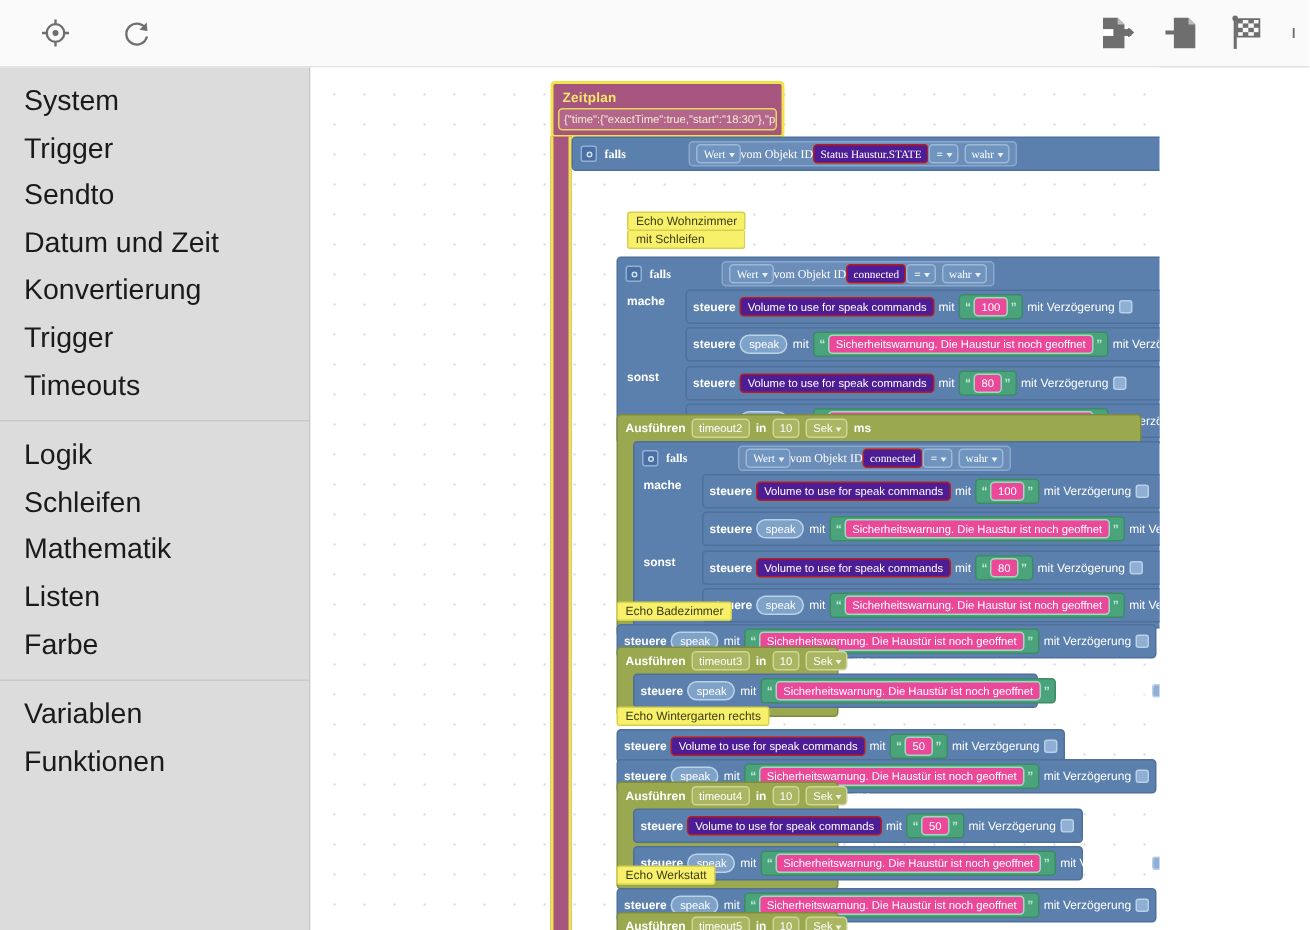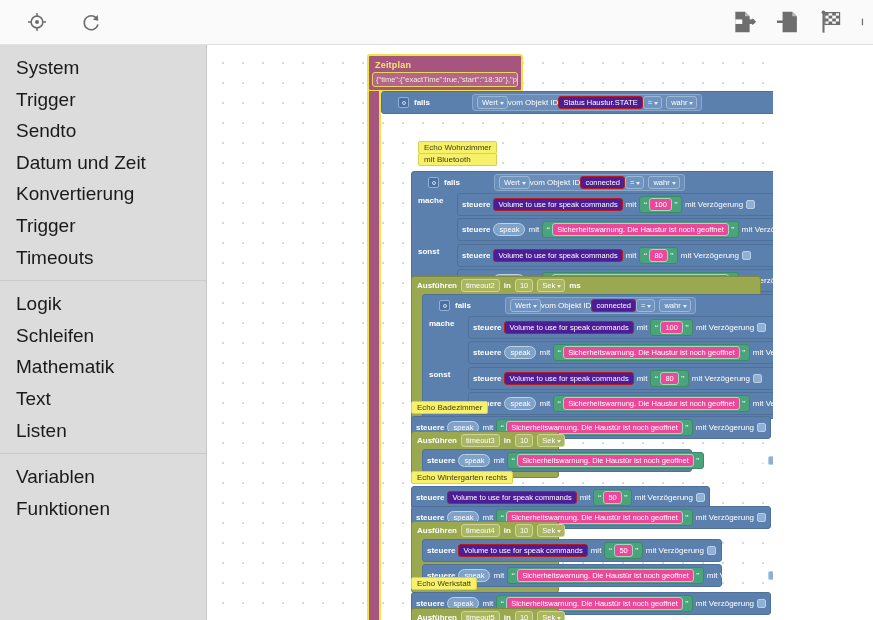--- a/index.html
+++ b/index.html
@@ -132,21 +132,21 @@
   }
   .tmo-drop:after{
     content:"";position:absolute;right:3px;top:50%;margin-top:-1px;
     border-left:2.5px solid transparent;border-right:2.5px solid transparent;
     border-top:3px solid #eef1dd;
   }
   .tmo-body{padding:0 0 5px 10px;}
 
   
   .ifwrap{background:#5b80ad;border:1px solid #4e7099;border-radius:3px;}
-  .ifhead{display:flex;align-items:center;gap:5px;padding:2px 16px;}
+  .ifhead{display:flex;align-items:center;gap:5px;padding:2px 5px;font-family:Liberation Serif, serif;}
   .ifarm{display:flex;align-items:flex-start;padding:0 0 3px 6px;gap:5px;}
   .armlbl{color:#ffffff;font-size:8px;font-weight:bold;padding-top:3px;width:34px;flex:0 0 auto;}
   .armstack{display:flex;flex-direction:column;gap:2px;}
 
   .steuere{display:flex;align-items:center;gap:3px;padding:2px 4px;
     background:#5b80ad;border:1px solid #4e7099;border-radius:3px;}
   .condbox{display:flex;align-items:center;gap:0;background:#6b8db7;border:1px solid #88a8cd;border-radius:3px;padding:1px 4px;}
 
   .chk{width:7px;height:7px;border-radius:2px;background:#8fb0d4;border:1px solid #b9cfe6;flex:0 0 auto;}
 </style>
@@ -225,22 +225,22 @@
       <div class="tb-item">Datum und Zeit</div>
       <div class="tb-item">Konvertierung</div>
       <div class="tb-item">Trigger</div>
       <div class="tb-item">Timeouts</div>
     </div>
     <div class="tb-sep"></div>
     <div>
       <div class="tb-item">Logik</div>
       <div class="tb-item">Schleifen</div>
       <div class="tb-item">Mathematik</div>
-      <div class="tb-item">Text</div>
       <div class="tb-item">Listen</div>
+      <div class="tb-item">Farbe</div>
     </div>
     <div class="tb-sep"></div>
     <div>
       <div class="tb-item">Variablen</div>
       <div class="tb-item">Funktionen</div>
     </div>
   </div>
 
   <div class="workspace">
 
@@ -269,21 +269,21 @@
         </div>
       </div>
     </div>
 
     <div class="blk" style="left:180px;top:98px;">
       <span class="lbl">mache</span>
     </div>
 
     <div class="blk" style="left:211px;top:96px;">
       <div class="note">Echo Wohnzimmer</div>
-      <div class="note-sub">mit Bluetooth</div>
+      <div class="note-sub">mit Schleifen</div>
     </div>
 
     <div class="blk" style="left:204px;top:126px;width:440px;">
       <div class="ifwrap">
         <div class="ifhead">
           <span class="gear">
               <i></i>
             </span>
           <span class="lbl">falls</span>
           <span style="width:24px"></span>

